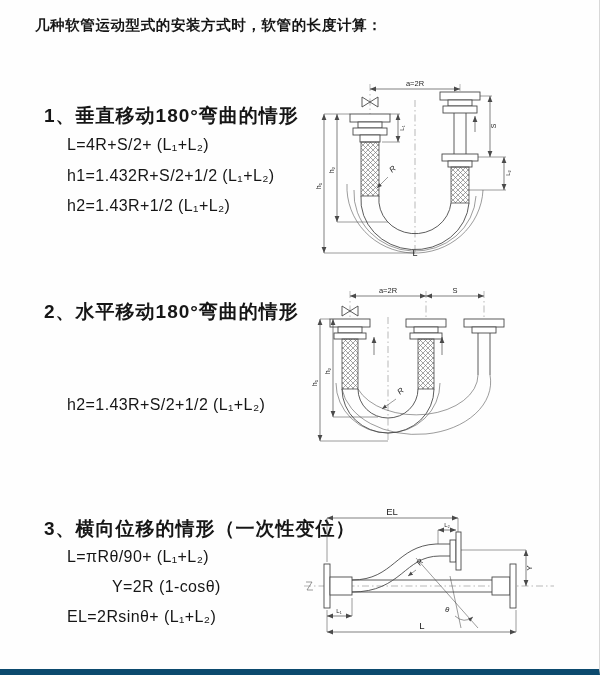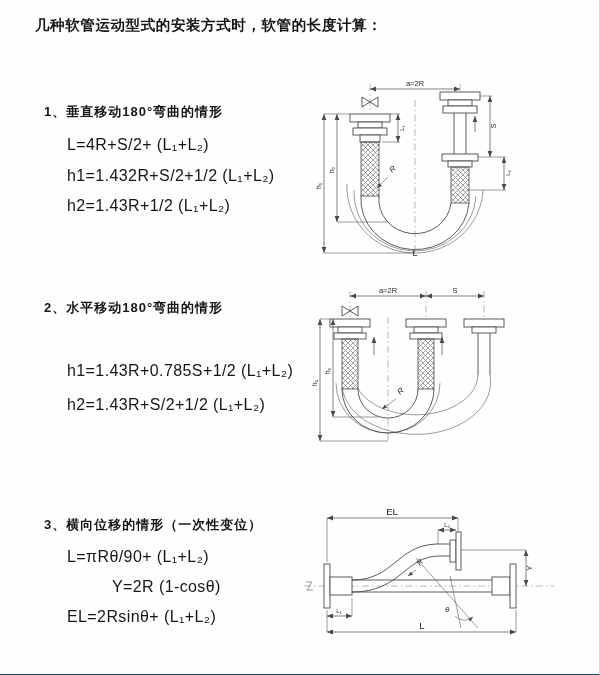--- a/index.html
+++ b/index.html
@@ -1,23 +1,23 @@
 <!DOCTYPE html>
 <html><head>
 <meta charset="utf-8">
 <style>
   html,body{margin:0;padding:0;background:#ffffff;}
   .page{
     position:relative;width:600px;height:675px;background:#fefefe;
     font-family:"Liberation Sans","DejaVu Sans",sans-serif;color:#161616;
-    overflow:hidden;border-right:1px solid #d8d8d8;border-bottom:1px solid #0c4a6e;
+    overflow:hidden;border-right:1px solid #d8d8d8;border-bottom:6px solid #0c4a6e;
     box-sizing:border-box;
   }
   .doc-title{position:absolute;left:35px;top:16px;font-size:14.5px;font-weight:bold;letter-spacing:.6px;}
-  .sec-heading{position:absolute;font-size:13px;font-weight:bold;letter-spacing:1px;}
+  .sec-heading{position:absolute;font-size:19px;font-weight:bold;letter-spacing:1px;}
   .formula{position:absolute;font-size:16px;letter-spacing:.4px;font-weight:400;}
   .diagram{position:absolute;}
   svg{display:block;}
   .dim{stroke:#4a4a4a;stroke-width:.7;fill:none;}
   .thin{stroke:#4a4a4a;stroke-width:.55;fill:none;}
   .cl{stroke:#8a8a8a;stroke-width:.6;fill:none;stroke-dasharray:7 3 1.5 3;}
   .pipe{stroke:#4a4a4a;stroke-width:.9;fill:#ffffff;}
   .hose{stroke:#4a4a4a;stroke-width:.9;fill:none;}
   .lbl{font-family:"Liberation Sans","DejaVu Sans",sans-serif;fill:#262626;}
 </style>
@@ -105,21 +105,20 @@
       <text class="lbl" x="202" y="103" font-size="6" text-anchor="middle" transform="rotate(-90 202 103)">L₂</text>
 
       <text class="lbl" x="84" y="103" font-size="8" font-style="italic" transform="rotate(-40 84 103)">R</text>
       <line class="thin" x1="80" y1="107" x2="69" y2="118" marker-end="url(#m1)"></line>
 
       <text class="lbl" x="107" y="186" font-size="9" text-anchor="middle">L</text>
     </svg>
   </div>
 
   <div class="sec-heading" style="left:44px;top:299px;">2、水平移动180°弯曲的情形</div>
-  <div class="formula" style="left:67px;top:362px;">h1=1.43R+0.785S+1/2 (L₁+L₂)</div>
   <div class="formula" style="left:67px;top:396px;text-align:right;">h2=1.43R+S/2+1/2 (L₁+L₂)</div>
 
   <div class="diagram" style="left:308px;top:283px;">
     <svg width="218" height="168" viewBox="0 0 218 168">
       <defs>
         <marker id="m2" viewBox="0 0 10 10" refX="10" refY="5" markerWidth="9" markerHeight="9" orient="auto-start-reverse">
           <path d="M0,1 L10,5 L0,9 z" fill="#4a4a4a"></path>
         </marker>
         <pattern id="xh2" width="5" height="5" patternUnits="userSpaceOnUse">
           <path d="M0,5 L5,0 M0,0 L5,5" stroke="#6a6a6a" stroke-width="0.6"></path>

